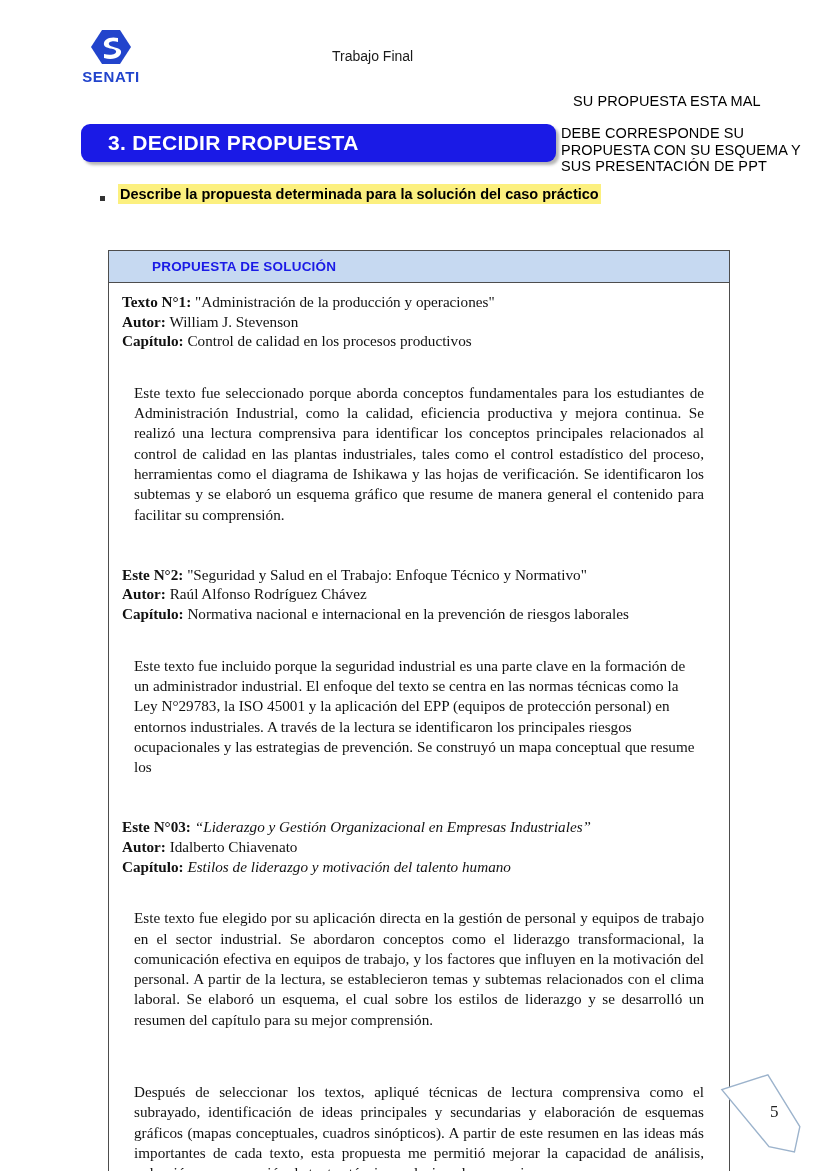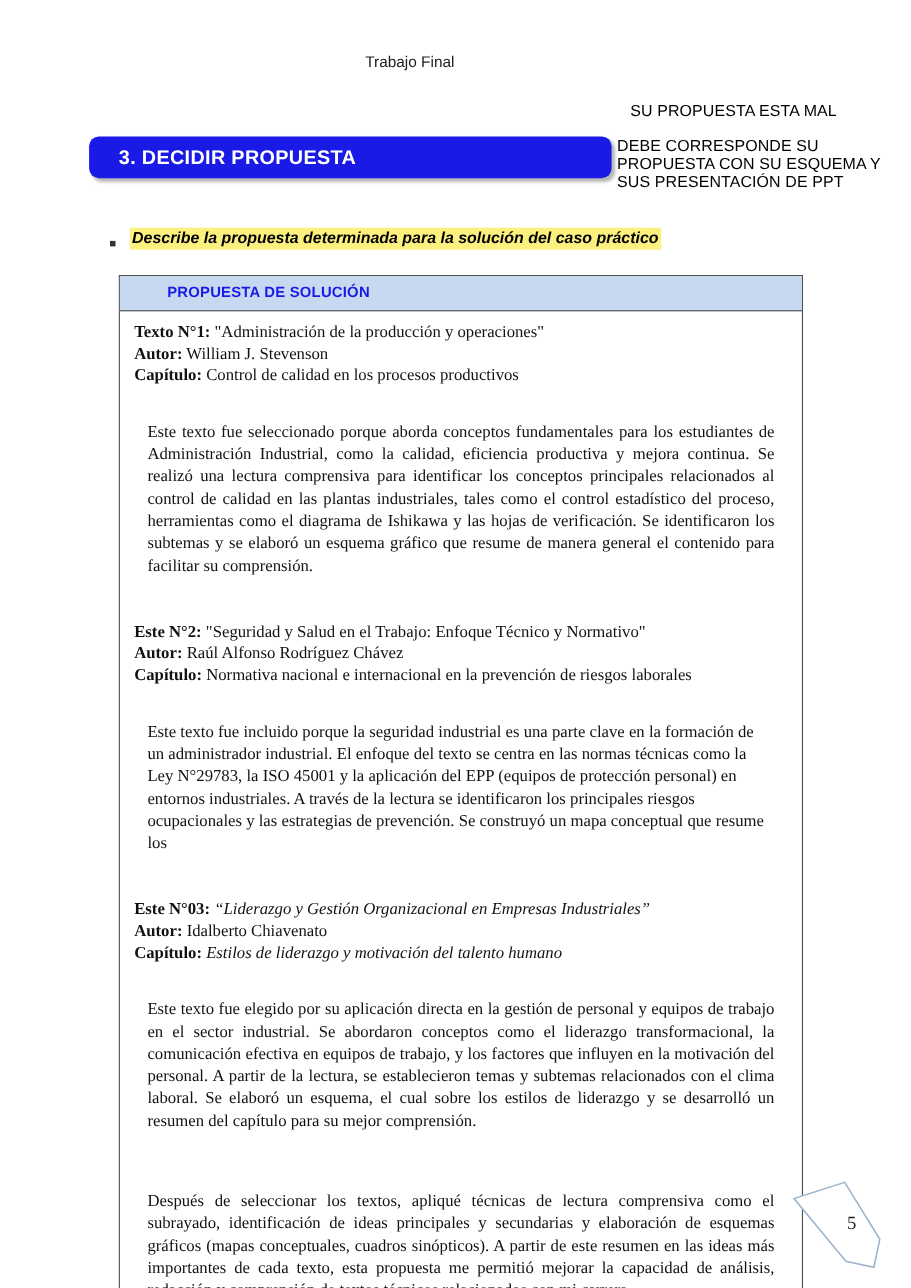--- a/index.html
+++ b/index.html
@@ -73,33 +73,32 @@
     background: #1a1ae6;
     border-radius: 9px;
     box-shadow: 3px 3px 3px rgba(120,120,120,0.55);
     display: flex;
     align-items: center;
   }
   .banner-text {
     color: #ffffff;
     font-family: "Liberation Sans", sans-serif;
     font-weight: bold;
-    font-size: 18px;
+    font-size: 21px;
     letter-spacing: 0.3px;
     padding-left: 27px;
   }
 
   
   .bullet-row {
     position: absolute;
     left: 100px;
-    top: 207px;
+    top: 184px;
     display: flex;
     align-items: center;
-    font-style: italic;
   }
   .bullet-sq {
     width: 5px;
     height: 5px;
     background: #333333;
     margin-top: 8px;
     margin-right: 13px;
     flex: none;
   }
   .bullet-text {
@@ -180,20 +179,27 @@
     font-family: "Liberation Serif", serif;
     font-size: 17px;
     color: #222222;
   }
 </style>
 </head>
 <body>
 
 <div class="page">
 
+  <div class="logo-block">
+    <svg class="logo-mark" viewBox="0 0 44 38">
+      <polygon points="13,2 31,2 42,19 31,36 13,36 2,19" fill="#2244cc"></polygon>
+      <path d="M29,10 C20,8 14,12 15,17 C16,21 26,20 27,23 C28,26 22,28 15,26 L15,30 C26,33 33,28 32,23 C31,19 21,19.5 20,16.5 C19,13.8 24,12.5 29,14 Z" fill="#ffffff"></path>
+    </svg>
+    <div class="logo-text">SENATI</div>
+  </div>
 
   <div class="doc-title">Trabajo Final</div>
 
   <div class="annot annot-1">SU PROPUESTA ESTA MAL</div>
   <div class="annot annot-2">DEBE CORRESPONDE SU PROPUESTA CON SU ESQUEMA Y SUS PRESENTACIÓN DE PPT</div>
 
   <div class="banner">
     <span class="banner-text">3. DECIDIR PROPUESTA</span>
   </div>
 

